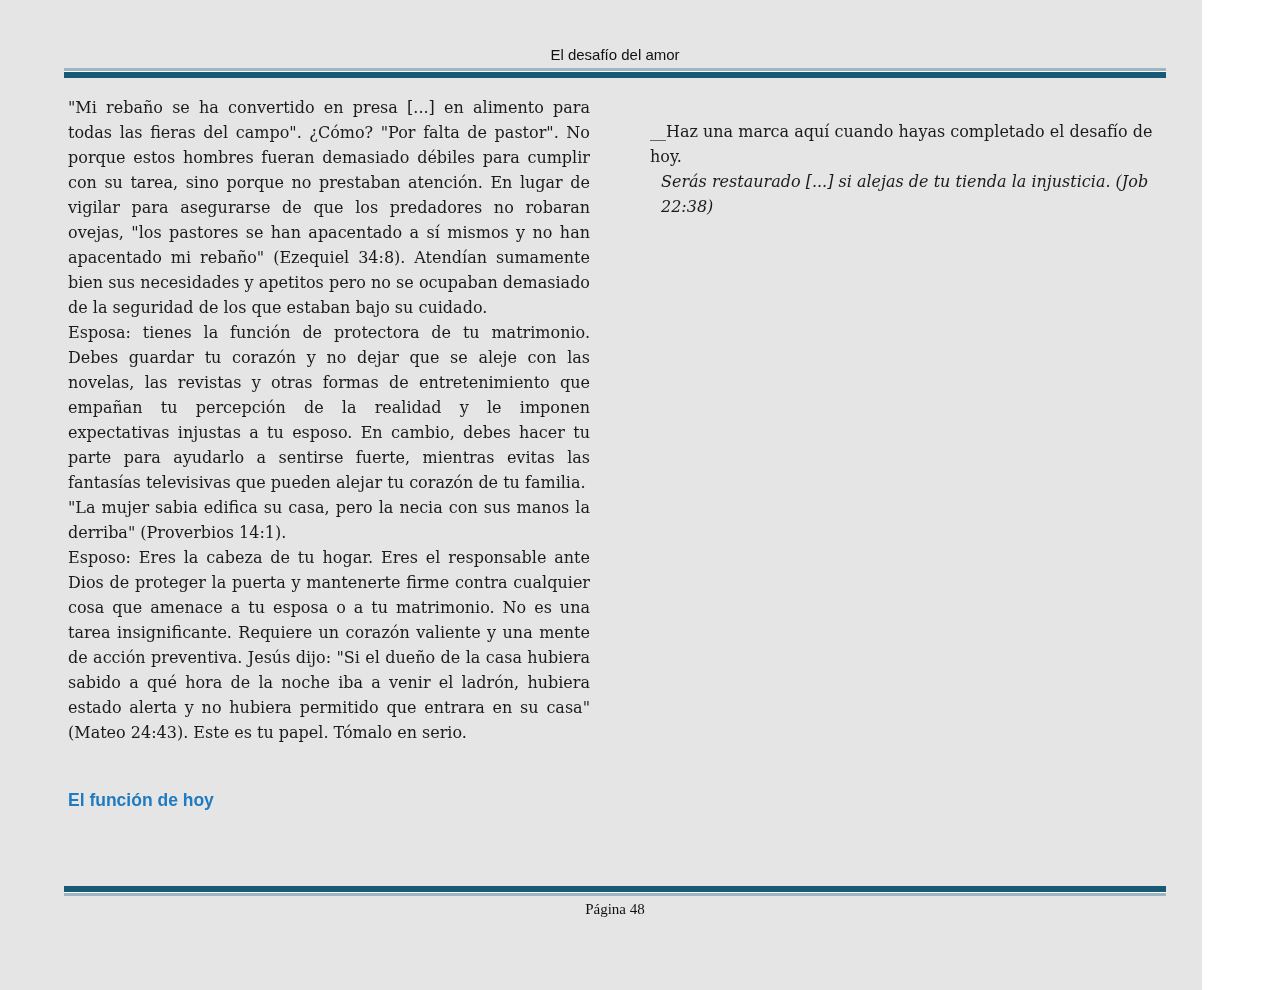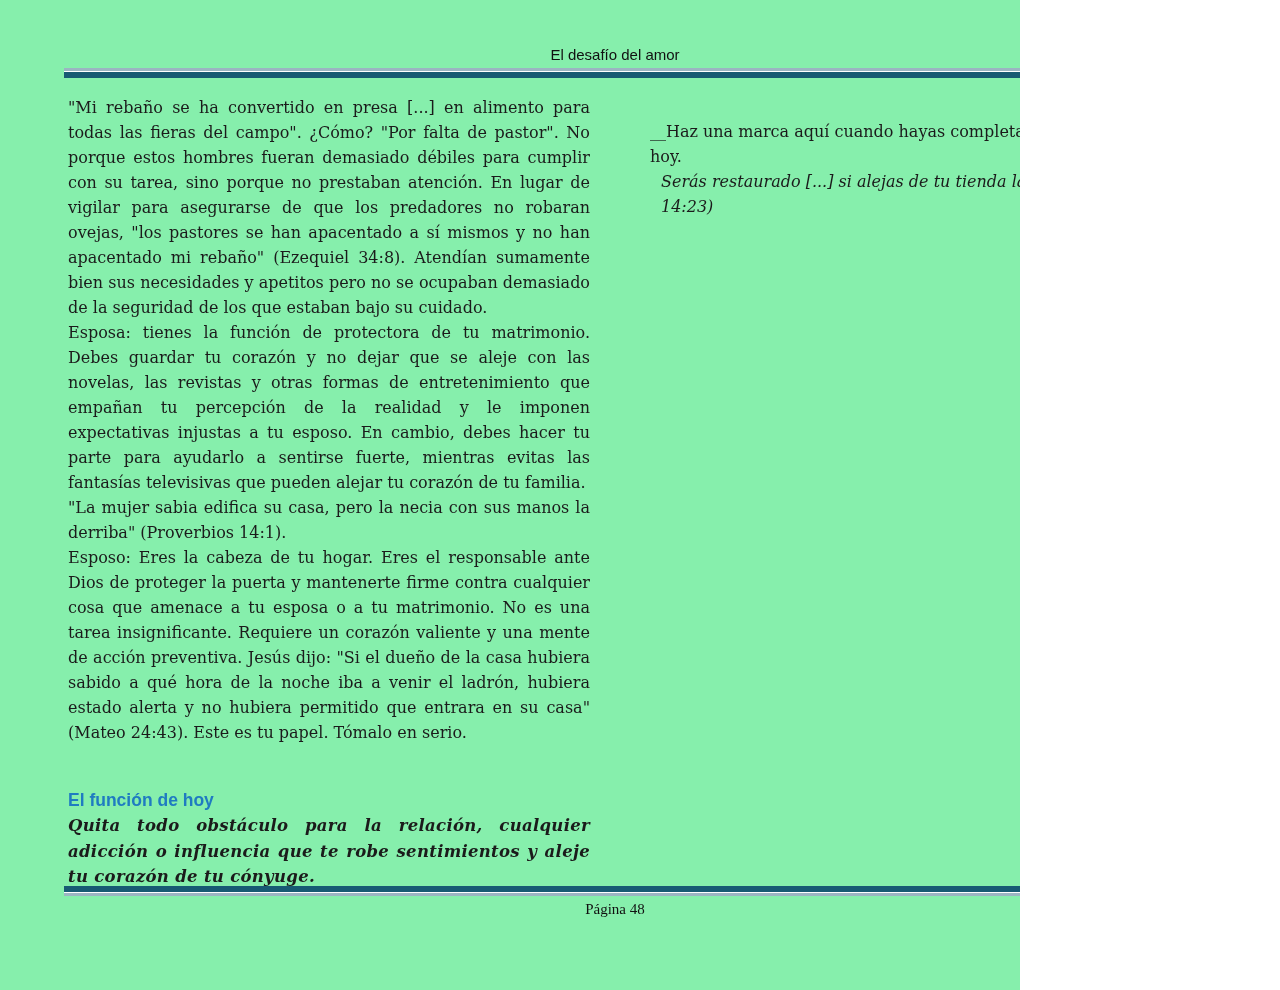--- a/index.html
+++ b/index.html
@@ -1,20 +1,20 @@
 <!DOCTYPE html>
 <html><head>
 <meta charset="utf-8">
 <style>
   html, body { margin: 0; padding: 0; background: #ffffff; }
   .page {
     position: relative;
-    width: 1020px;
+    width: 1202px;
     height: 990px;
-    background: #86efac;
+    background: #e5e5e5;
     font-family: "DejaVu Serif", serif;
     color: #1b1b1b;
     overflow: hidden;
   }
 
   
   .header-title {
     position: absolute;
     top: 46px; left: 64px; width: 1102px;
     text-align: center;
@@ -89,26 +89,25 @@
   </div>
 
   <div class="col-left">
     <p class="justified">"Mi rebaño se ha convertido en presa [...] en alimento para todas las fieras del campo". ¿Cómo? "Por falta de pastor". No porque estos hombres fueran demasiado débiles para cumplir con su tarea, sino porque no prestaban atención. En lugar de vigilar para asegurarse de que los predadores no robaran ovejas, "los pastores se han apacentado a sí mismos y no han apacentado mi rebaño" (Ezequiel 34:8). Atendían sumamente bien sus necesidades y apetitos pero no se ocupaban demasiado de la seguridad de los que estaban bajo su cuidado.</p>
     <p class="justified">Esposa: tienes la función de protectora de tu matrimonio. Debes guardar tu corazón y no dejar que se aleje con las novelas, las revistas y otras formas de entretenimiento que empañan tu percepción de la realidad y le imponen expectativas injustas a tu esposo. En cambio, debes hacer tu parte para ayudarlo a sentirse fuerte, mientras evitas las fantasías televisivas que pueden alejar tu corazón de tu familia.</p>
     <p class="justified">"La mujer sabia edifica su casa, pero la necia con sus manos la derriba" (Proverbios 14:1).</p>
     <p class="justified">Esposo: Eres la cabeza de tu hogar. Eres el responsable ante Dios de proteger la puerta y mantenerte firme contra cualquier cosa que amenace a tu esposa o a tu matrimonio. No es una tarea insignificante. Requiere un corazón valiente y una mente de acción preventiva. Jesús dijo: "Si el dueño de la casa hubiera sabido a qué hora de la noche iba a venir el ladrón, hubiera estado alerta y no hubiera permitido que entrara en su casa" (Mateo 24:43). Este es tu papel. Tómalo en serio.</p>
 
     <div class="challenge-heading" style="color: rgb(31, 123, 193);">El función de hoy</div>
 
-    <p class="challenge-text justified">Quita todo obstáculo para la relación, cualquier adicción o influencia que te robe sentimientos y aleje tu corazón de tu cónyuge.</p>
   </div>
 
   <div class="col-right">
     <p class="checkbox-line">__Haz una marca aquí cuando hayas completado el desafío de hoy.</p>
-    <p class="scripture">Serás restaurado [...] si alejas de tu tienda la injusticia. (Job 14:23)</p>
+    <p class="scripture">Serás restaurado [...] si alejas de tu tienda la injusticia. (Job 22:38)</p>
   </div>
 
   <div class="rule footer-rule">
     <div class="rule-dark" style="background: rgb(23, 90, 115);"></div>
     <div class="rule-gap"></div>
     <div class="rule-light" style="background: rgb(155, 181, 194);"></div>
   </div>
 
   <div class="footer-page">Página 48</div>
 

